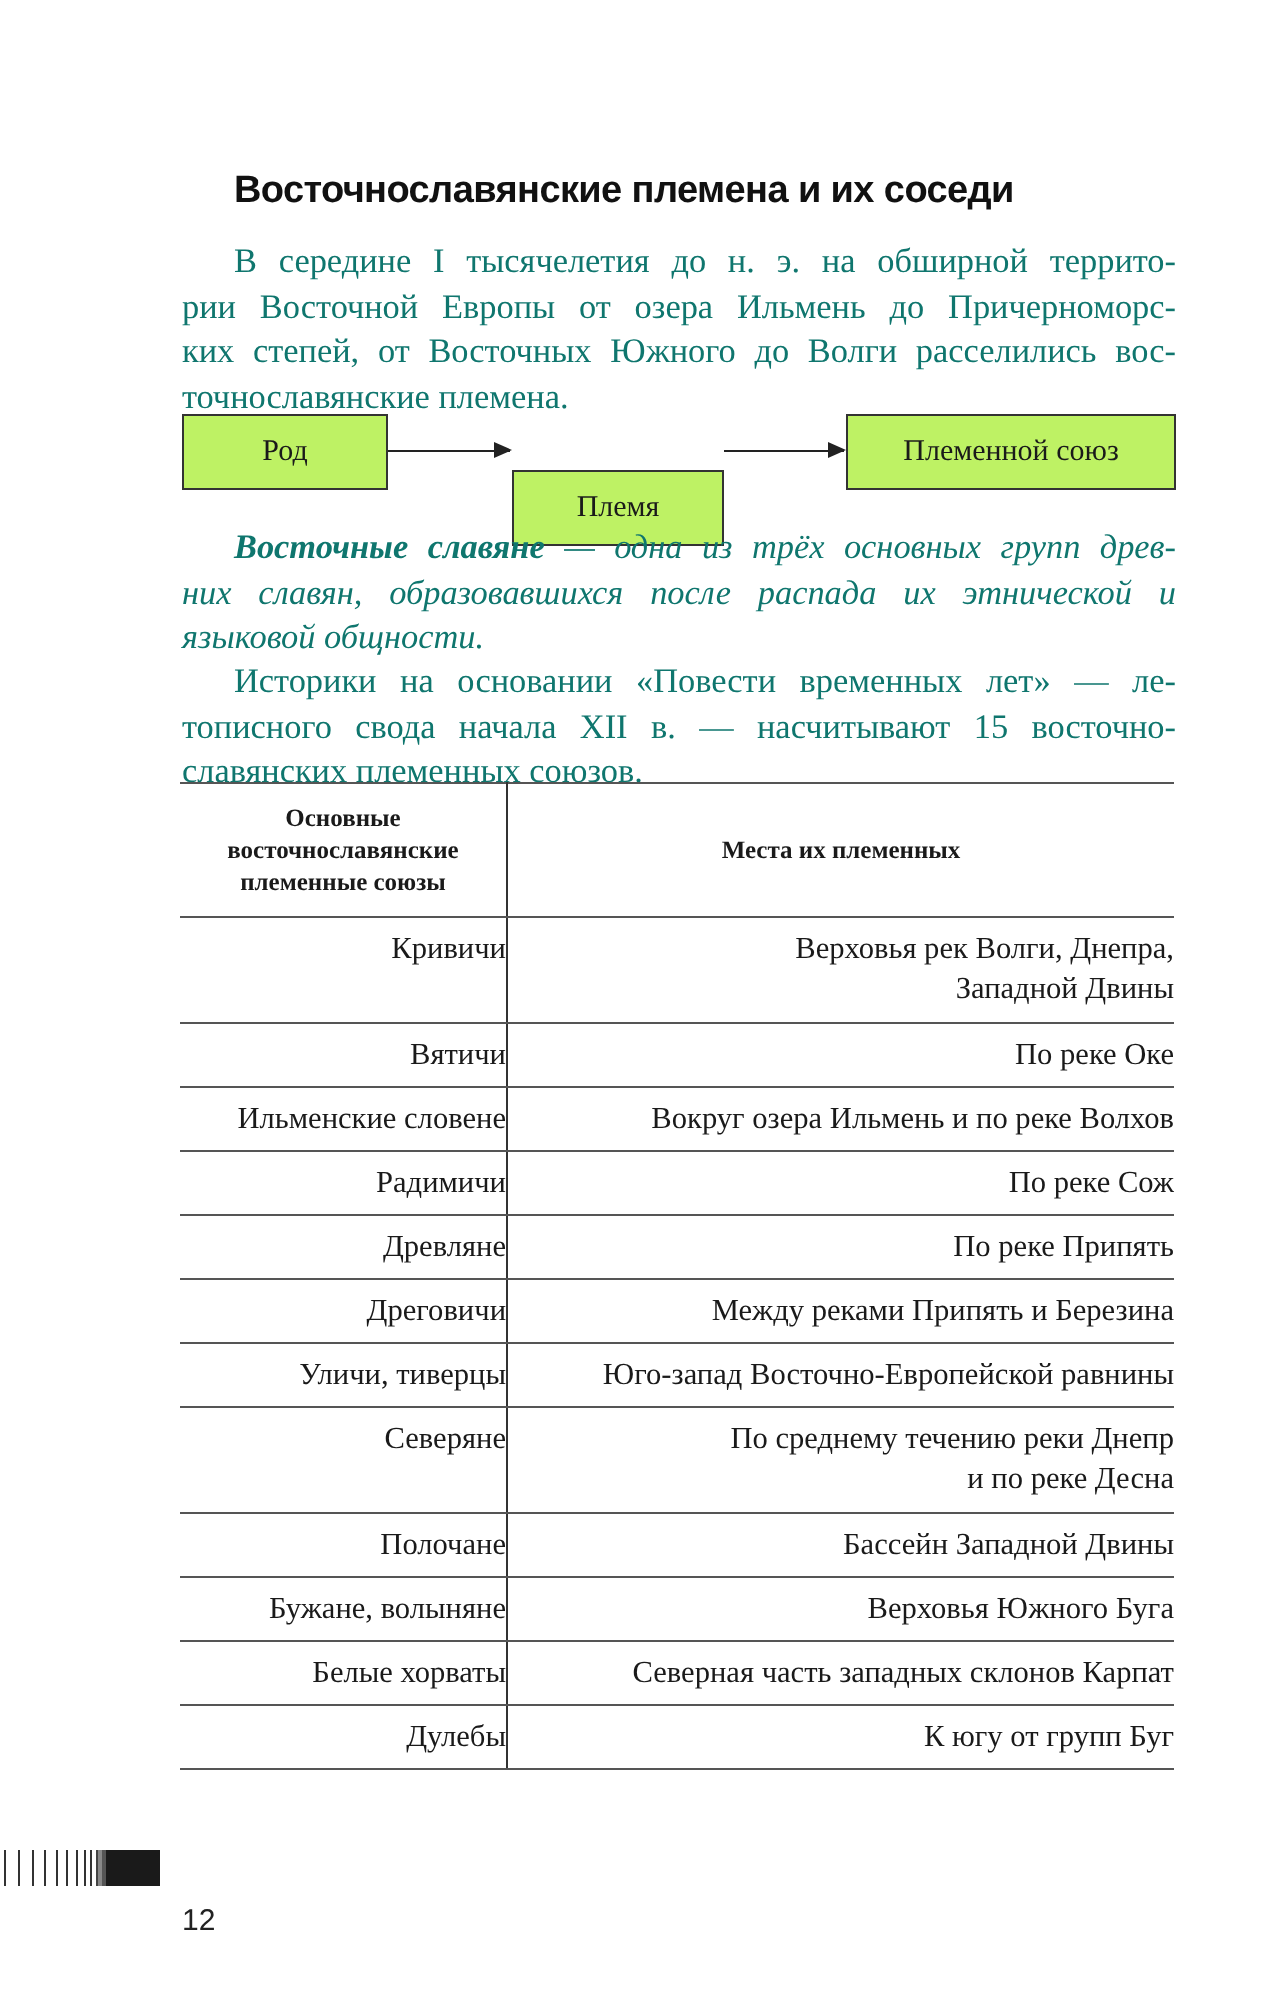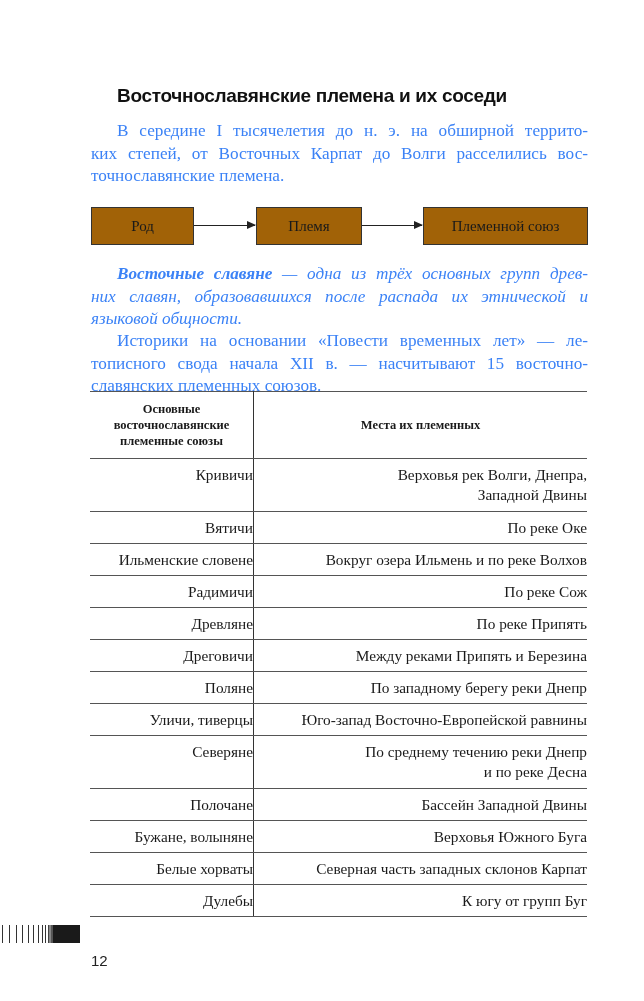--- a/index.html
+++ b/index.html
@@ -5,32 +5,32 @@
   html, body { margin: 0; padding: 0; background: #ffffff; }
   body { width: 644px; height: 1001px; position: relative; overflow: hidden; color: #1a1a1a; }
   .title {
     position: absolute; left: 117px; top: 85px;
     font-family: "Liberation Sans", sans-serif; font-weight: bold; font-size: 19px;
     letter-spacing: -0.3px; color: #111;
   }
   .para {
     position: absolute; left: 91px; width: 497px;
     font-family: "Liberation Serif", serif; font-size: 17.2px; line-height: 22.5px;
-    text-align: justify; color: #3b82f6;
+    text-align: justify; color: #0f766e;
   }
   .para .line { display: block; text-align: justify; text-align-last: justify; white-space: nowrap; }
   .para .line.last { text-align-last: left; }
   .para .line.indent { padding-left: 26px; }
   .p1 { top: 120px; }
   .p2 { top: 263px; font-style: italic; }
   .p3 { top: 330px; }
   .box {
     position: absolute; top: 207px; height: 38px; border: 1px solid #333;
     box-sizing: border-box; display: flex; align-items: center; justify-content: center;
-    font-family: "Liberation Serif", serif; font-size: 15px; color: #1a1a1a; background: #a16207;
+    font-family: "Liberation Serif", serif; font-size: 15px; color: #1a1a1a; background: #bef264;
   }
   .arrow { position: absolute; top: 225px; height: 1px; background: #222; }
   .arrow::after {
     content: ""; position: absolute; right: -1px; top: -4px;
     border-left: 9px solid #222; border-top: 4.5px solid transparent; border-bottom: 4.5px solid transparent;
   }
   table.tribes {
     position: absolute; left: 90px; top: 391px; width: 497px;
     border-collapse: collapse; font-family: "Liberation Serif", serif; font-size: 15.3px; color: #1a1a1a;
   }
@@ -43,28 +43,29 @@
   .footer-bar span { display: block; height: 18px; }
   .page-num { position: absolute; left: 91px; top: 924px; font-family: "Liberation Sans", sans-serif; font-size: 15px; color: #222; margin-top: 28px; }
 </style>
 </head>
 <body>
 
 <div class="title">Восточнославянские племена и их соседи</div>
 
 <div class="para p1">
   <span class="line indent">В середине I тысячелетия до н. э. на обширной террито-</span>
-  <span class="line">ких степей, от Восточных Карпат до Волги расселились вос-</span>
+  <span class="line">рии Восточной Европы от озера Ильмень до Причерноморс-</span>
+  <span class="line">ких степей, от Восточных Южного до Волги расселились вос-</span>
   <span class="line last">точнославянские племена.</span>
 </div>
 
 <div>
   <div class="box" style="left:91px; width:103px;">Род</div>
   <div class="arrow" style="left:194px; width:61px;"></div>
-  <div class="box" style="left:256px; width:106px;">Племя</div>
+  <div class="box" style="left:256px; width:106px;margin-top:28px;">Племя</div>
   <div class="arrow" style="left:362px; width:60px;"></div>
   <div class="box" style="left:423px; width:165px;">Племенной союз</div>
 </div>
 
 <div class="para p2">
   <span class="line indent"><b>Восточные славяне</b><span> — одна из трёх основных групп древ-</span></span>
   <span class="line">них славян, образовавшихся после распада их этнической и</span>
   <span class="line last">языковой общности.</span>
 </div>
 
@@ -109,24 +110,20 @@
       </tr>
     <tr>
         <td>Древляне</td>
         <td>По реке Припять</td>
       </tr>
     <tr>
         <td>Дреговичи</td>
         <td>Между реками Припять и Березина</td>
       </tr>
     <tr>
-        <td>Поляне</td>
-        <td>По западному берегу реки Днепр</td>
-      </tr>
-    <tr>
         <td>Уличи, тиверцы</td>
         <td>Юго-запад Восточно-Европейской равнины</td>
       </tr>
     <tr>
         <td>Северяне</td>
         <td class="two">
           <div>По среднему течению реки Днепр</div>
           <div>и по реке Десна</div>
         </td>
       </tr>

